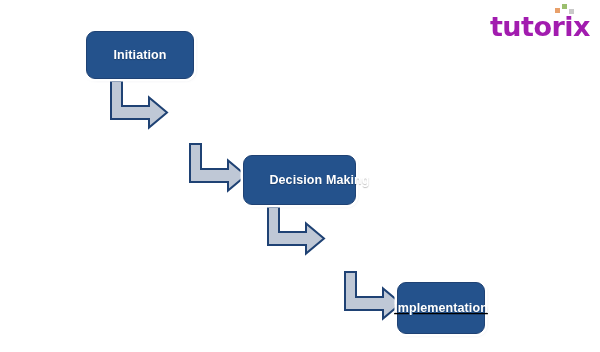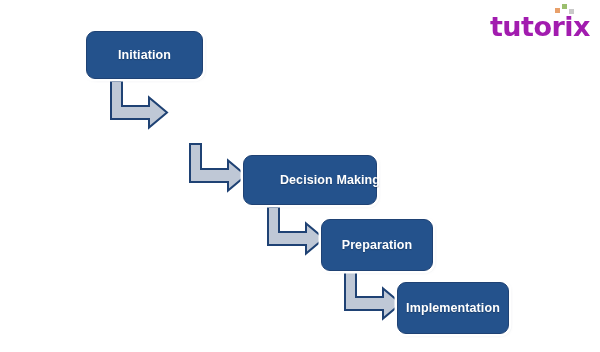--- a/index.html
+++ b/index.html
@@ -107,26 +107,23 @@
       <svg width="62" height="48" viewBox="0 0 62 48">
         <path d="M 4 2 L 15 2 L 15 27 L 42 27 L 42 18.5 L 60 33.5 L 42 48.5 L 42 40 L 4 40 Z" fill="#BFC8D6" stroke="#1F4274" stroke-width="2" stroke-linejoin="miter"></path>
       </svg>
     </div>
   <div class="elbow-arrow" id="arrow-4" style="left: 341px; top: 270px; width: 62px; height: 48px;">
       <svg width="62" height="48" viewBox="0 0 62 48">
         <path d="M 4 2 L 15 2 L 15 27 L 42 27 L 42 18.5 L 60 33.5 L 42 48.5 L 42 40 L 4 40 Z" fill="#BFC8D6" stroke="#1F4274" stroke-width="2" stroke-linejoin="miter"></path>
       </svg>
     </div>
 
-  <div class="flow-box" id="step-1" style="left: 86px; top: 31px; width: 117px; height: 48px; background: rgb(36, 82, 140); border: 1px solid rgb(31, 66, 116);">
+  <div class="flow-box" id="step-1" style="left: 86px; top: 31px; width: 108px; height: 48px; background: rgb(36, 82, 140); border: 1px solid rgb(31, 66, 116);">
     <span class="flow-box-label" style="color: rgb(255, 255, 255);">Initiation</span>
   </div>
-  <div class="flow-box" id="step-3" style="left: 243px; top: 155px; width: 134px; height: 50px; background: rgb(36, 82, 140); border: 1px solid rgb(31, 66, 116); padding-left: 40px;">
+  <div class="flow-box" id="step-3" style="left: 243px; top: 155px; width: 113px; height: 50px; background: rgb(36, 82, 140); border: 1px solid rgb(31, 66, 116); padding-left: 40px;">
     <span class="flow-box-label" style="color: rgb(255, 255, 255);">Decision Making</span>
   </div>
-  <div class="flow-box" id="step-4" style="left: 321px; top: 219px; width: 112px; height: 52px; background: rgb(36, 82, 140); border: 1px solid rgb(31, 66, 116);">
-    <span class="flow-box-label" style="color: rgb(255, 255, 255);">Preparation</span>
-  </div>
-  <div class="flow-box" id="step-5" style="left: 397px; top: 282px; width: 112px; height: 52px; background: rgb(36, 82, 140); border: 1px solid rgb(31, 66, 116);">
+  <div class="flow-box" id="step-5" style="left: 397px; top: 282px; width: 88px; height: 52px; background: rgb(36, 82, 140); border: 1px solid rgb(31, 66, 116); text-decoration: underline;">
     <span class="flow-box-label" style="color: rgb(255, 255, 255);">Implementation</span>
   </div>
 
 </div>
 
 </body></html>

